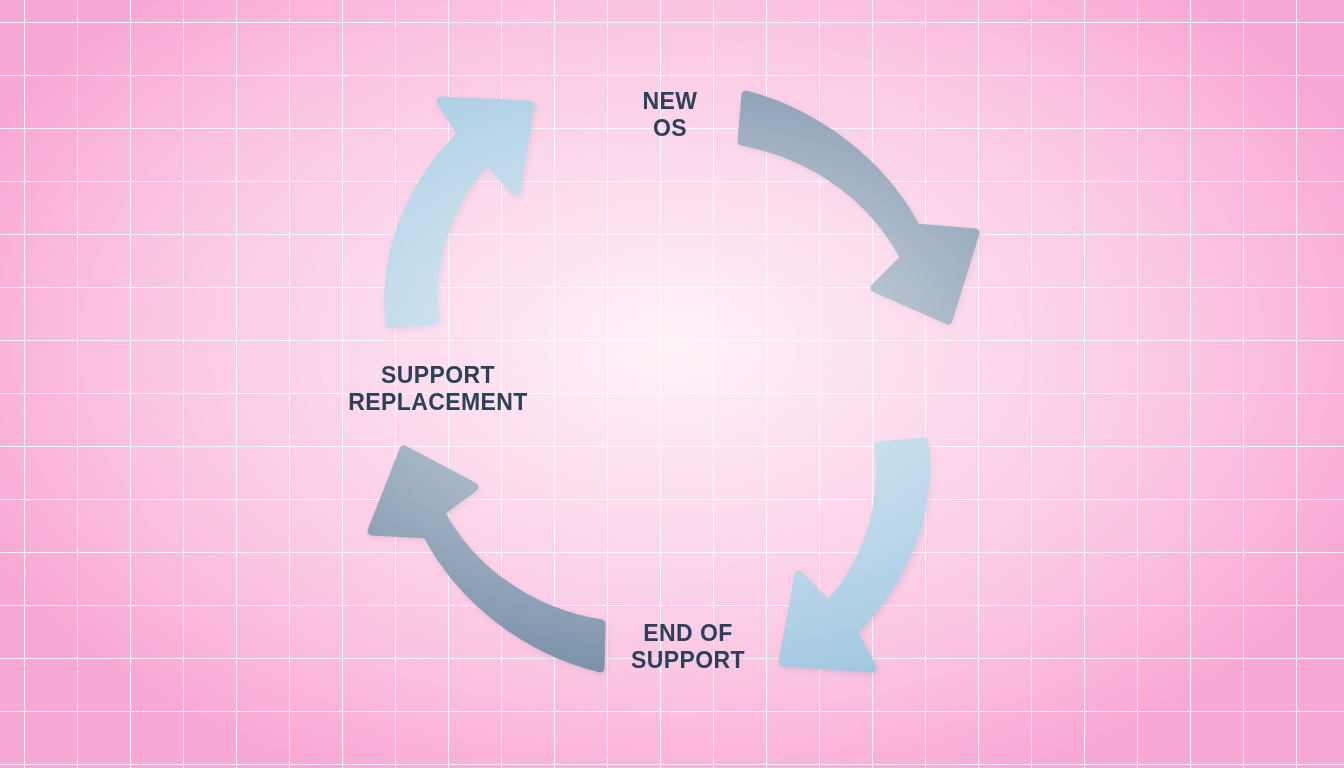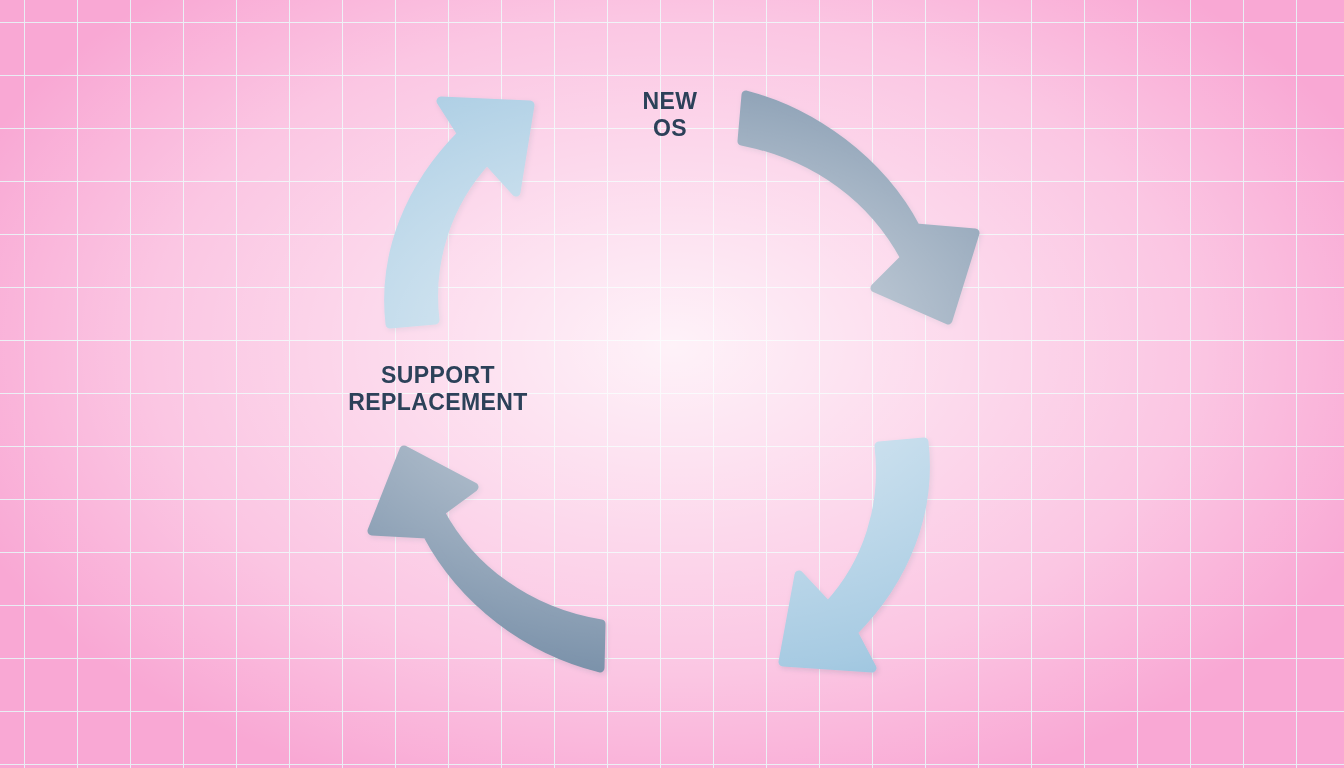--- a/index.html
+++ b/index.html
@@ -131,17 +131,19 @@
                Z" fill="#78afd3" stroke="#78afd3" stroke-width="9" stroke-linejoin="round" stroke-linecap="round"></path>
     </g>
   </svg>
 
   <div id="vignette"></div>
 
   <div class="cycle-label" id="label-new-os" style="color:#2c4159;">NEW
 OS</div>
 
 
+  <div class="cycle-label" id="label-eos" style="color:#2c4159;">END OF
+SUPPORT</div>
 
   <div class="cycle-label" id="label-hardware" style="color:#2c4159;">SUPPORT
 REPLACEMENT</div>
 
 </div>
 
 </body></html>

